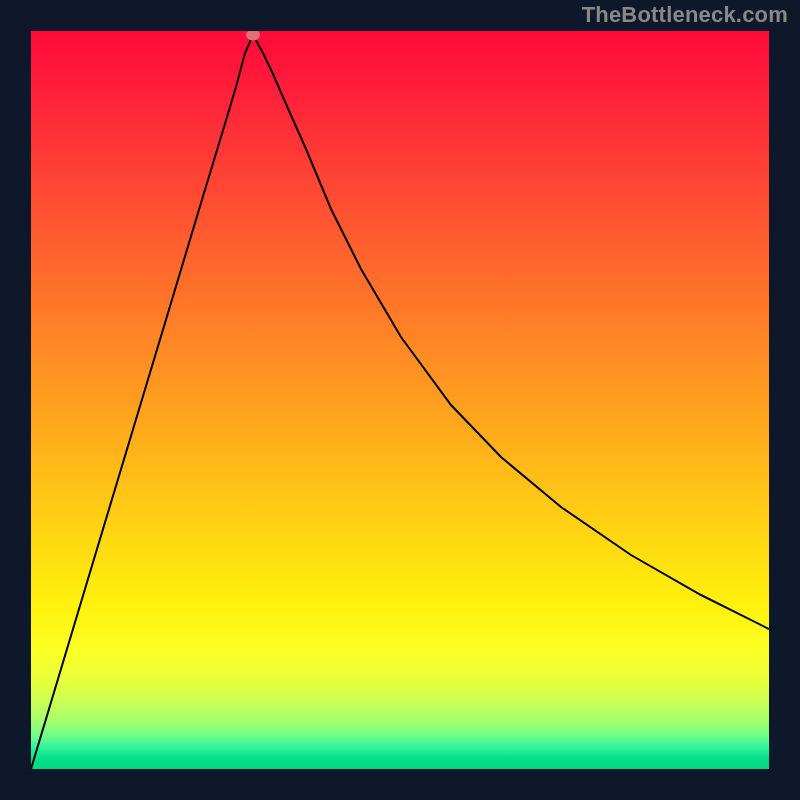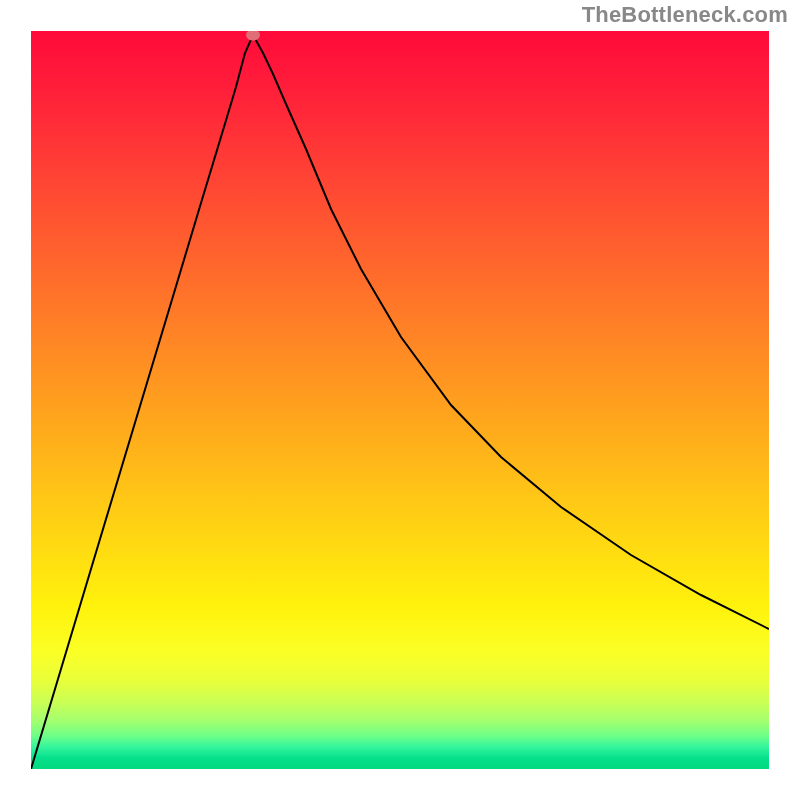--- a/index.html
+++ b/index.html
@@ -7,21 +7,21 @@
     padding: 0;
     width: 800px;
     height: 800px;
     background: #000;
     overflow: hidden;
   }
   .frame {
     position: relative;
     width: 800px;
     height: 800px;
-    background: #ffffff;
+    background: #0f172a;
   }
   .watermark {
     position: absolute;
     top: 2px;
     right: 12px;
     color: #888;
     font-family: Arial, sans-serif;
     font-size: 22px;
     font-weight: 600;
     letter-spacing: 0.2px;

